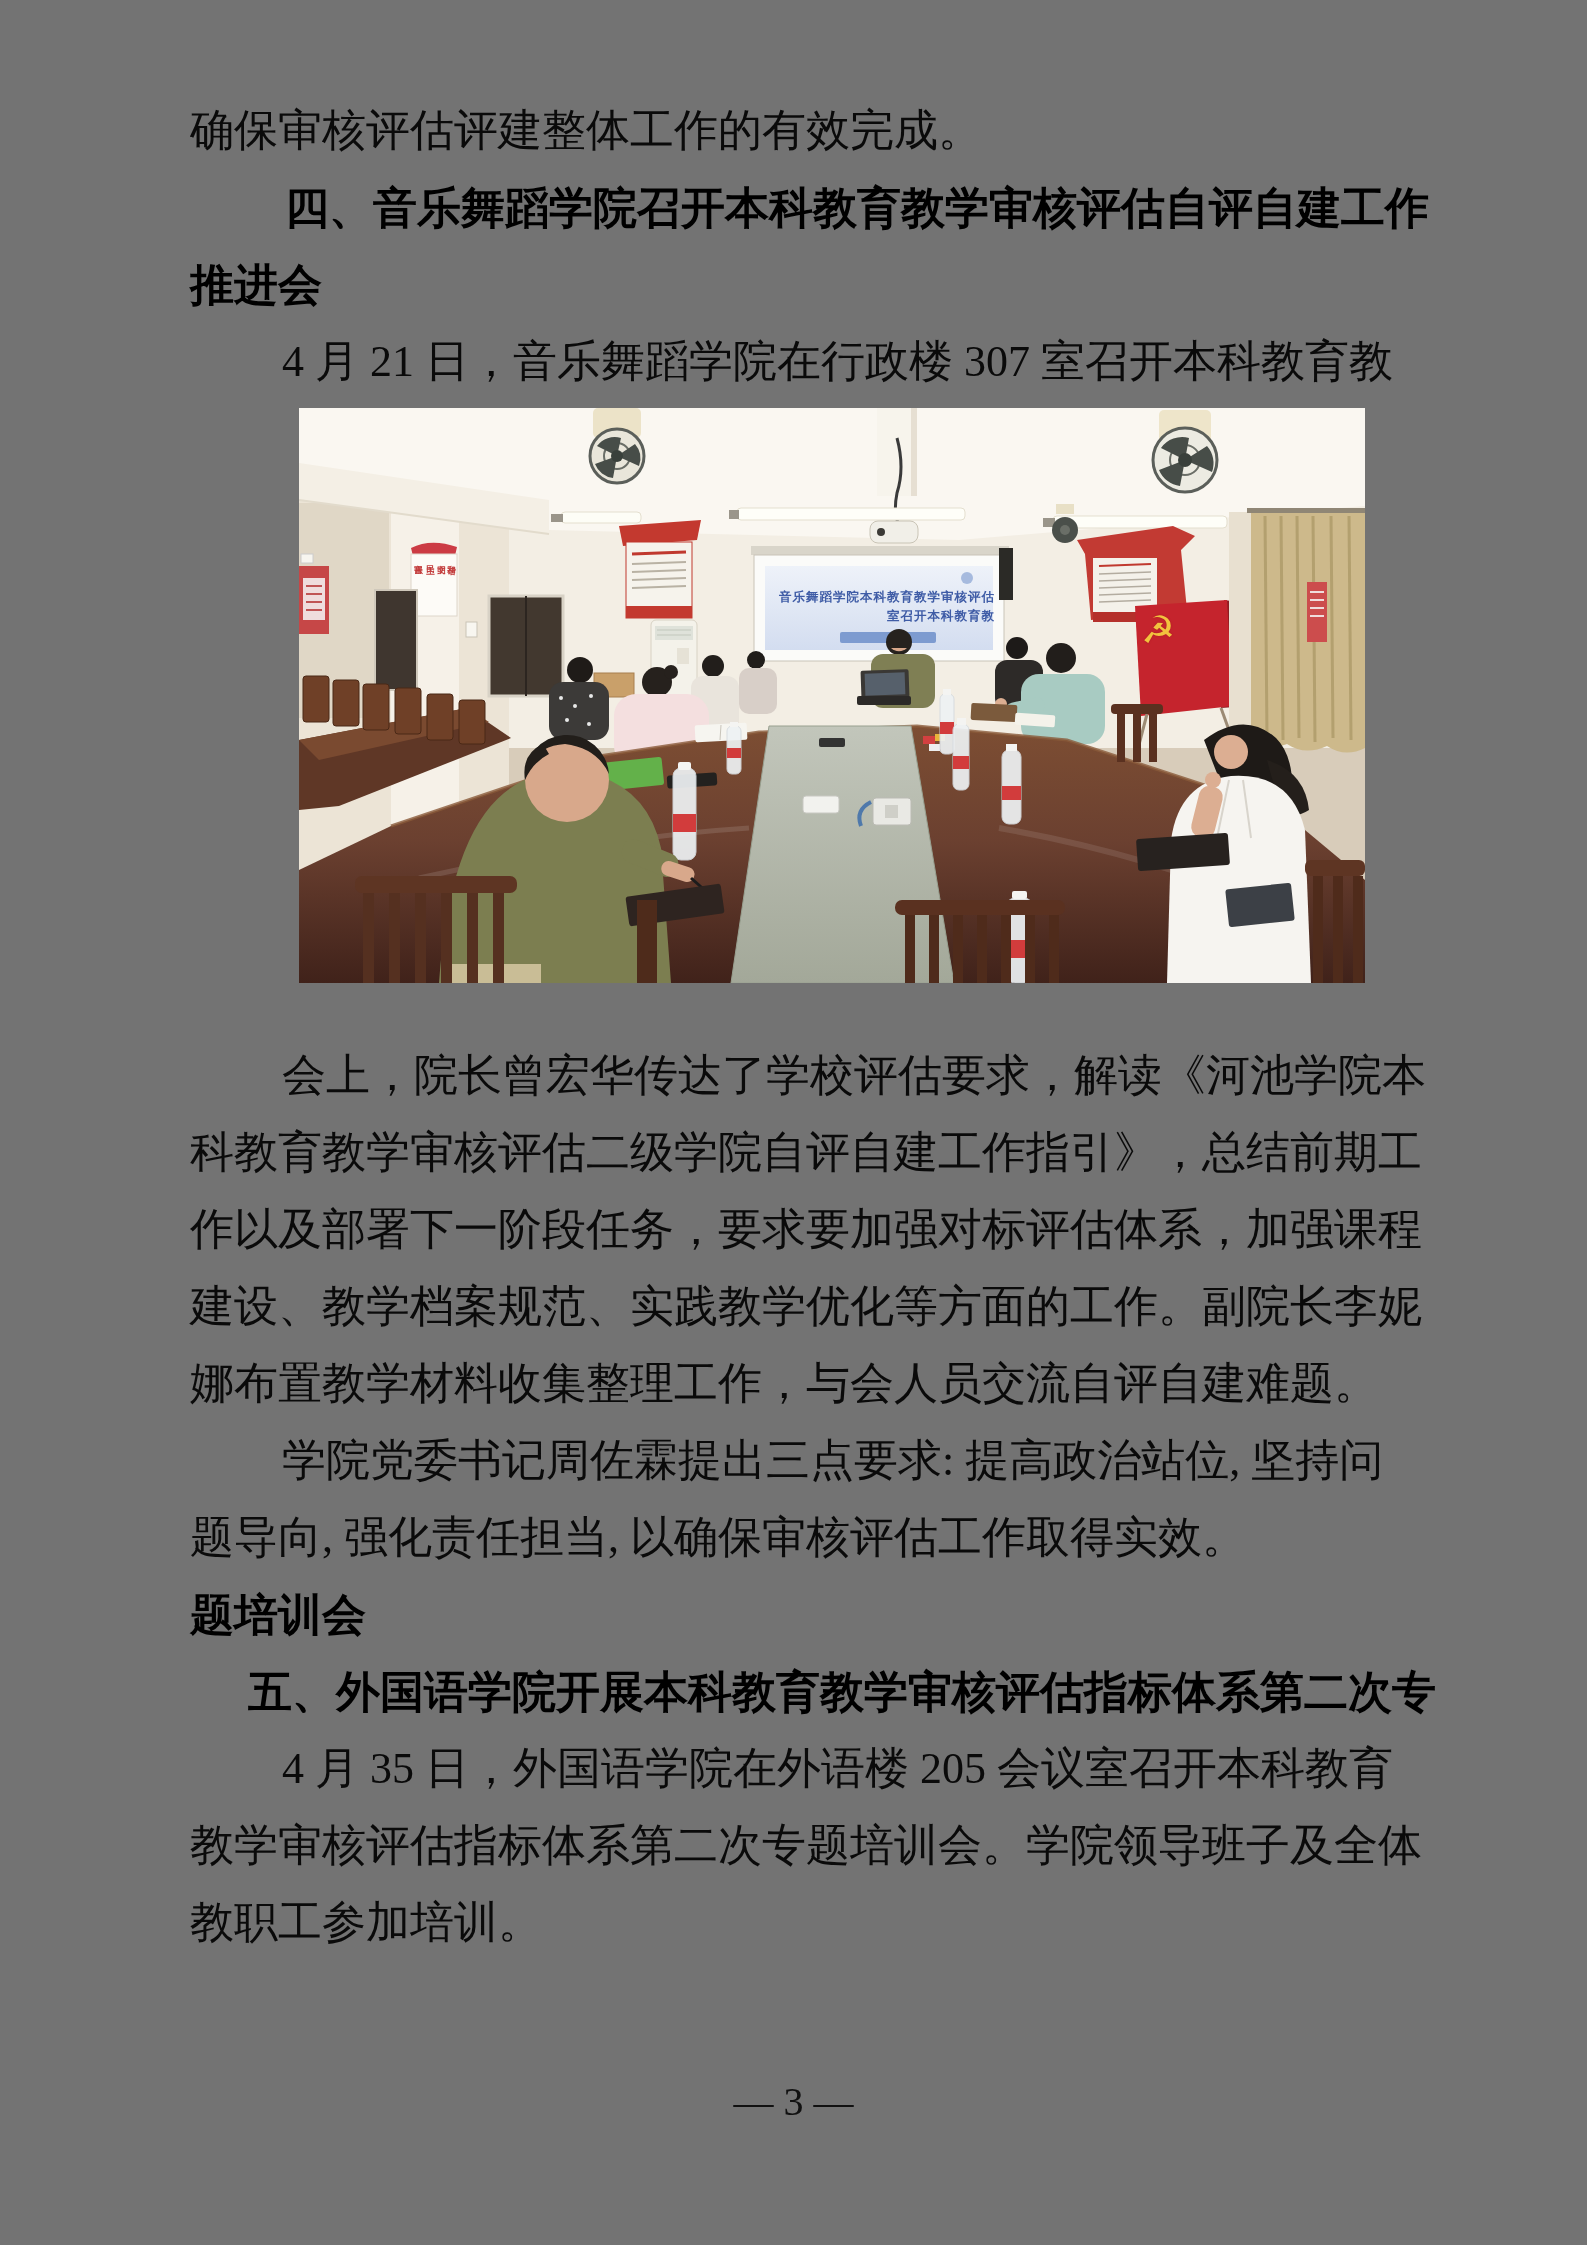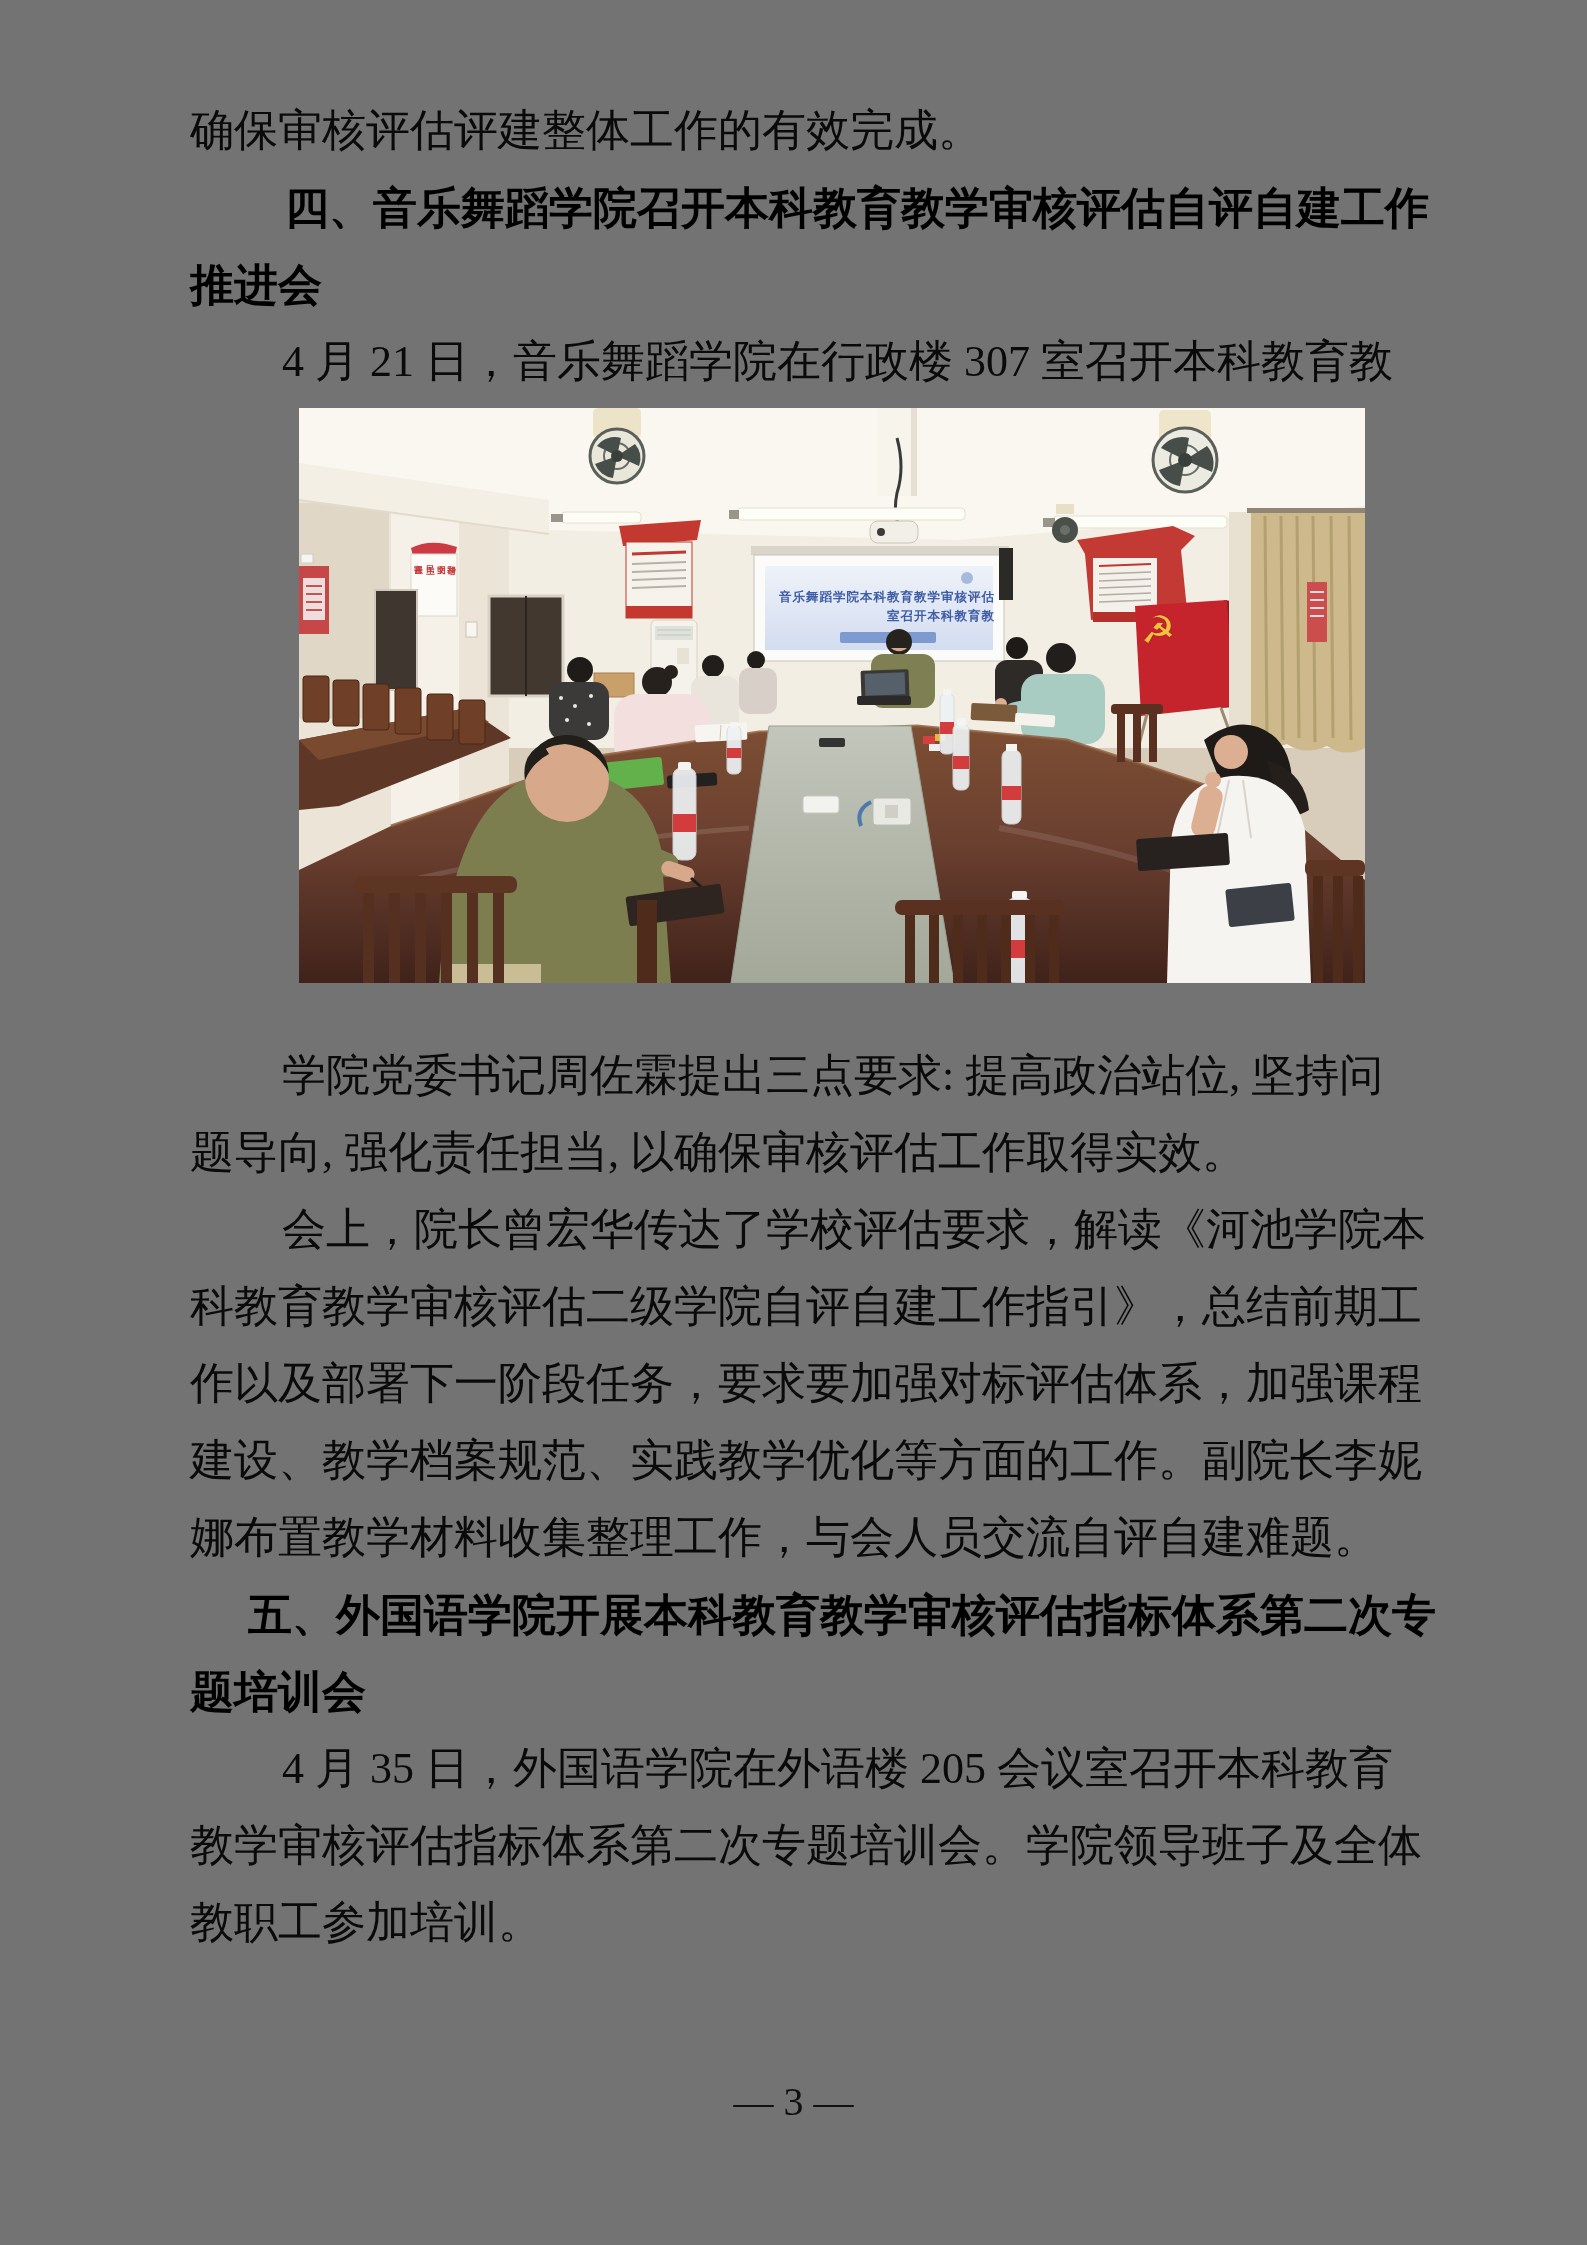--- a/index.html
+++ b/index.html
@@ -377,35 +377,35 @@
         <span>富强</span>
         <span>民主</span>
         <span>文明</span>
         <span>和谐</span>
       </div>
 
       <div class="emblem">☭</div>
     </div>
 
     <div>
-      <div class="ln ind2">学院党委书记周佐霖提出三点要求: 提高政治站位, 坚持问</div>
-      <div class="ln">题导向, 强化责任担当, 以确保审核评估工作取得实效。</div>
-    </div>
-
-    <div>
       <div class="ln ind2">会上，院长曾宏华传达了学校评估要求，解读《河池学院本</div>
       <div class="ln">科教育教学审核评估二级学院自评自建工作指引》，总结前期工</div>
       <div class="ln">作以及部署下一阶段任务，要求要加强对标评估体系，加强课程</div>
       <div class="ln">建设、教学档案规范、实践教学优化等方面的工作。副院长李妮</div>
       <div class="ln">娜布置教学材料收集整理工作，与会人员交流自评自建难题。</div>
     </div>
 
+    <div>
+      <div class="ln ind2">学院党委书记周佐霖提出三点要求: 提高政治站位, 坚持问</div>
+      <div class="ln">题导向, 强化责任担当, 以确保审核评估工作取得实效。</div>
+    </div>
+
     <div class="hd">
+      <div class="ln">题培训会</div>
       <div class="ln ind1">五、外国语学院开展本科教育教学审核评估指标体系第二次专</div>
-      <div class="ln">题培训会</div>
     </div>
 
     <div>
       <div class="ln ind2">4 月 35 日，外国语学院在外语楼 205 会议室召开本科教育</div>
       <div class="ln">教学审核评估指标体系第二次专题培训会。学院领导班子及全体</div>
       <div class="ln">教职工参加培训。</div>
     </div>
 
   </div>
 

